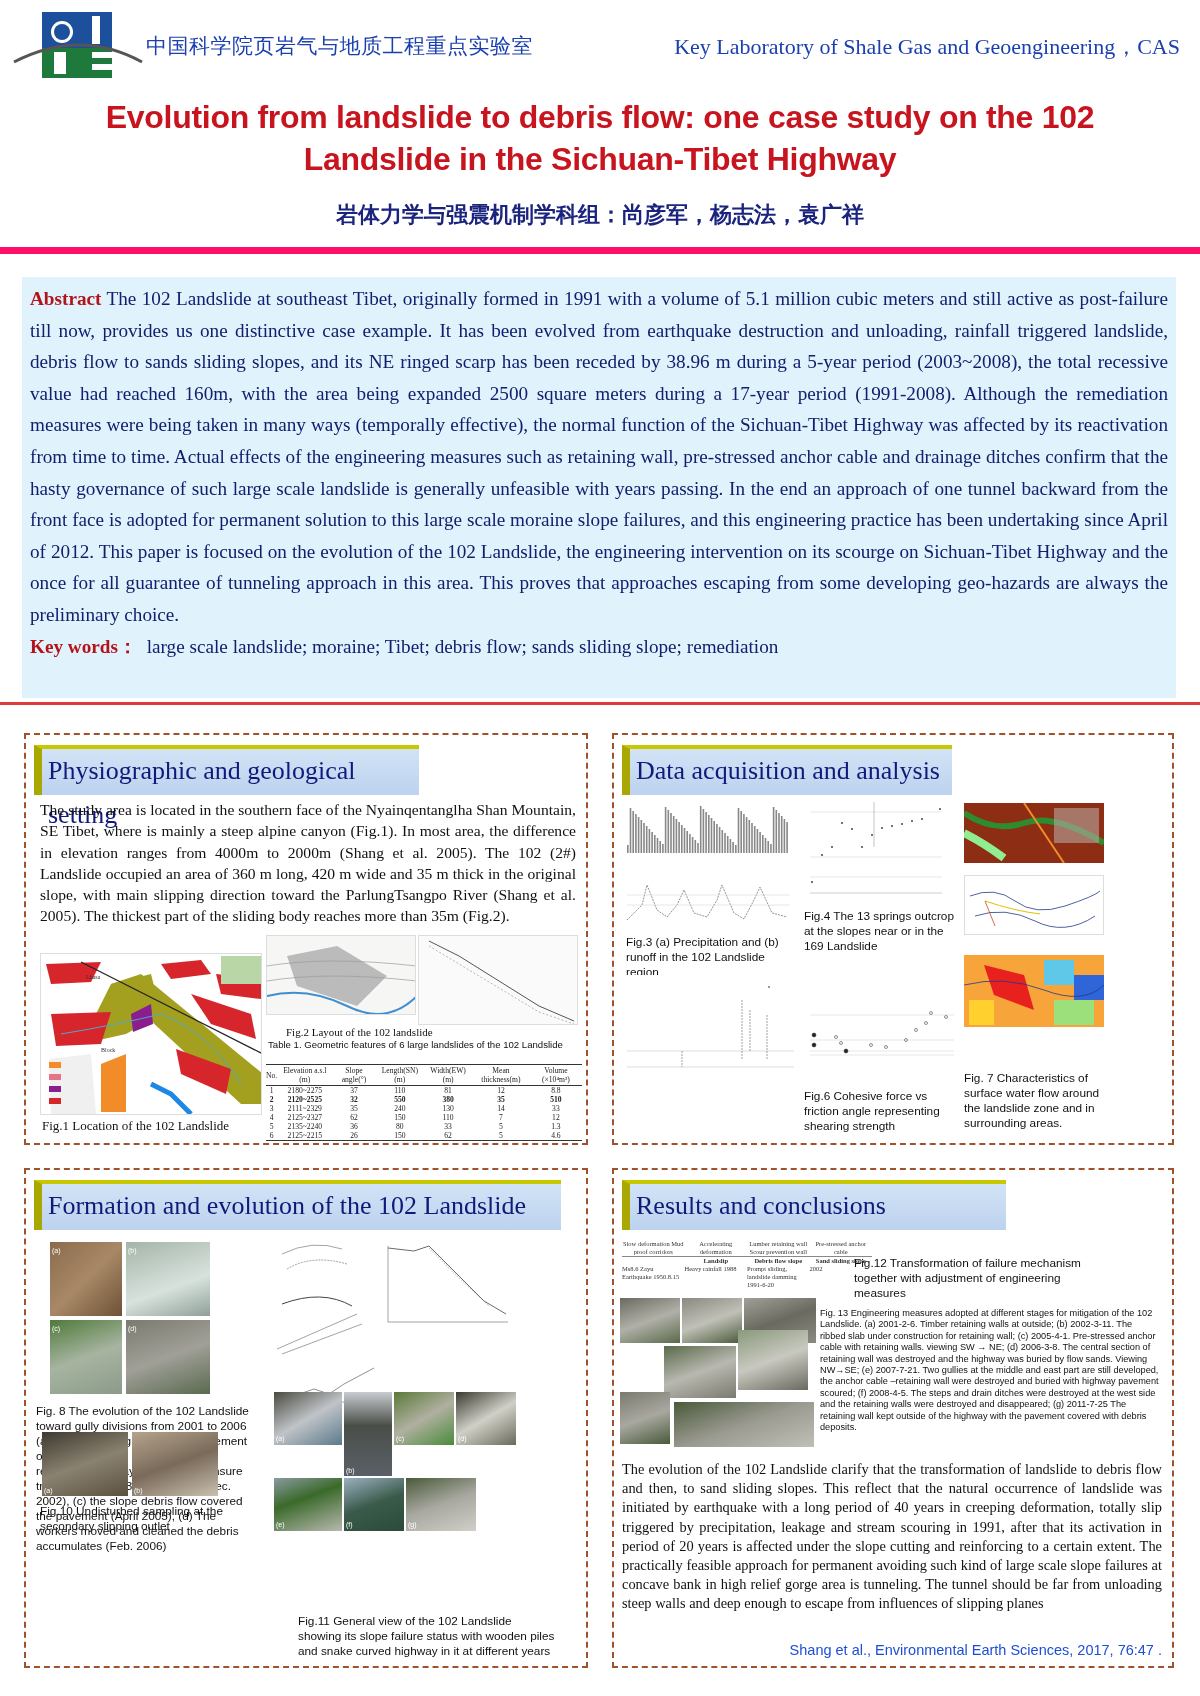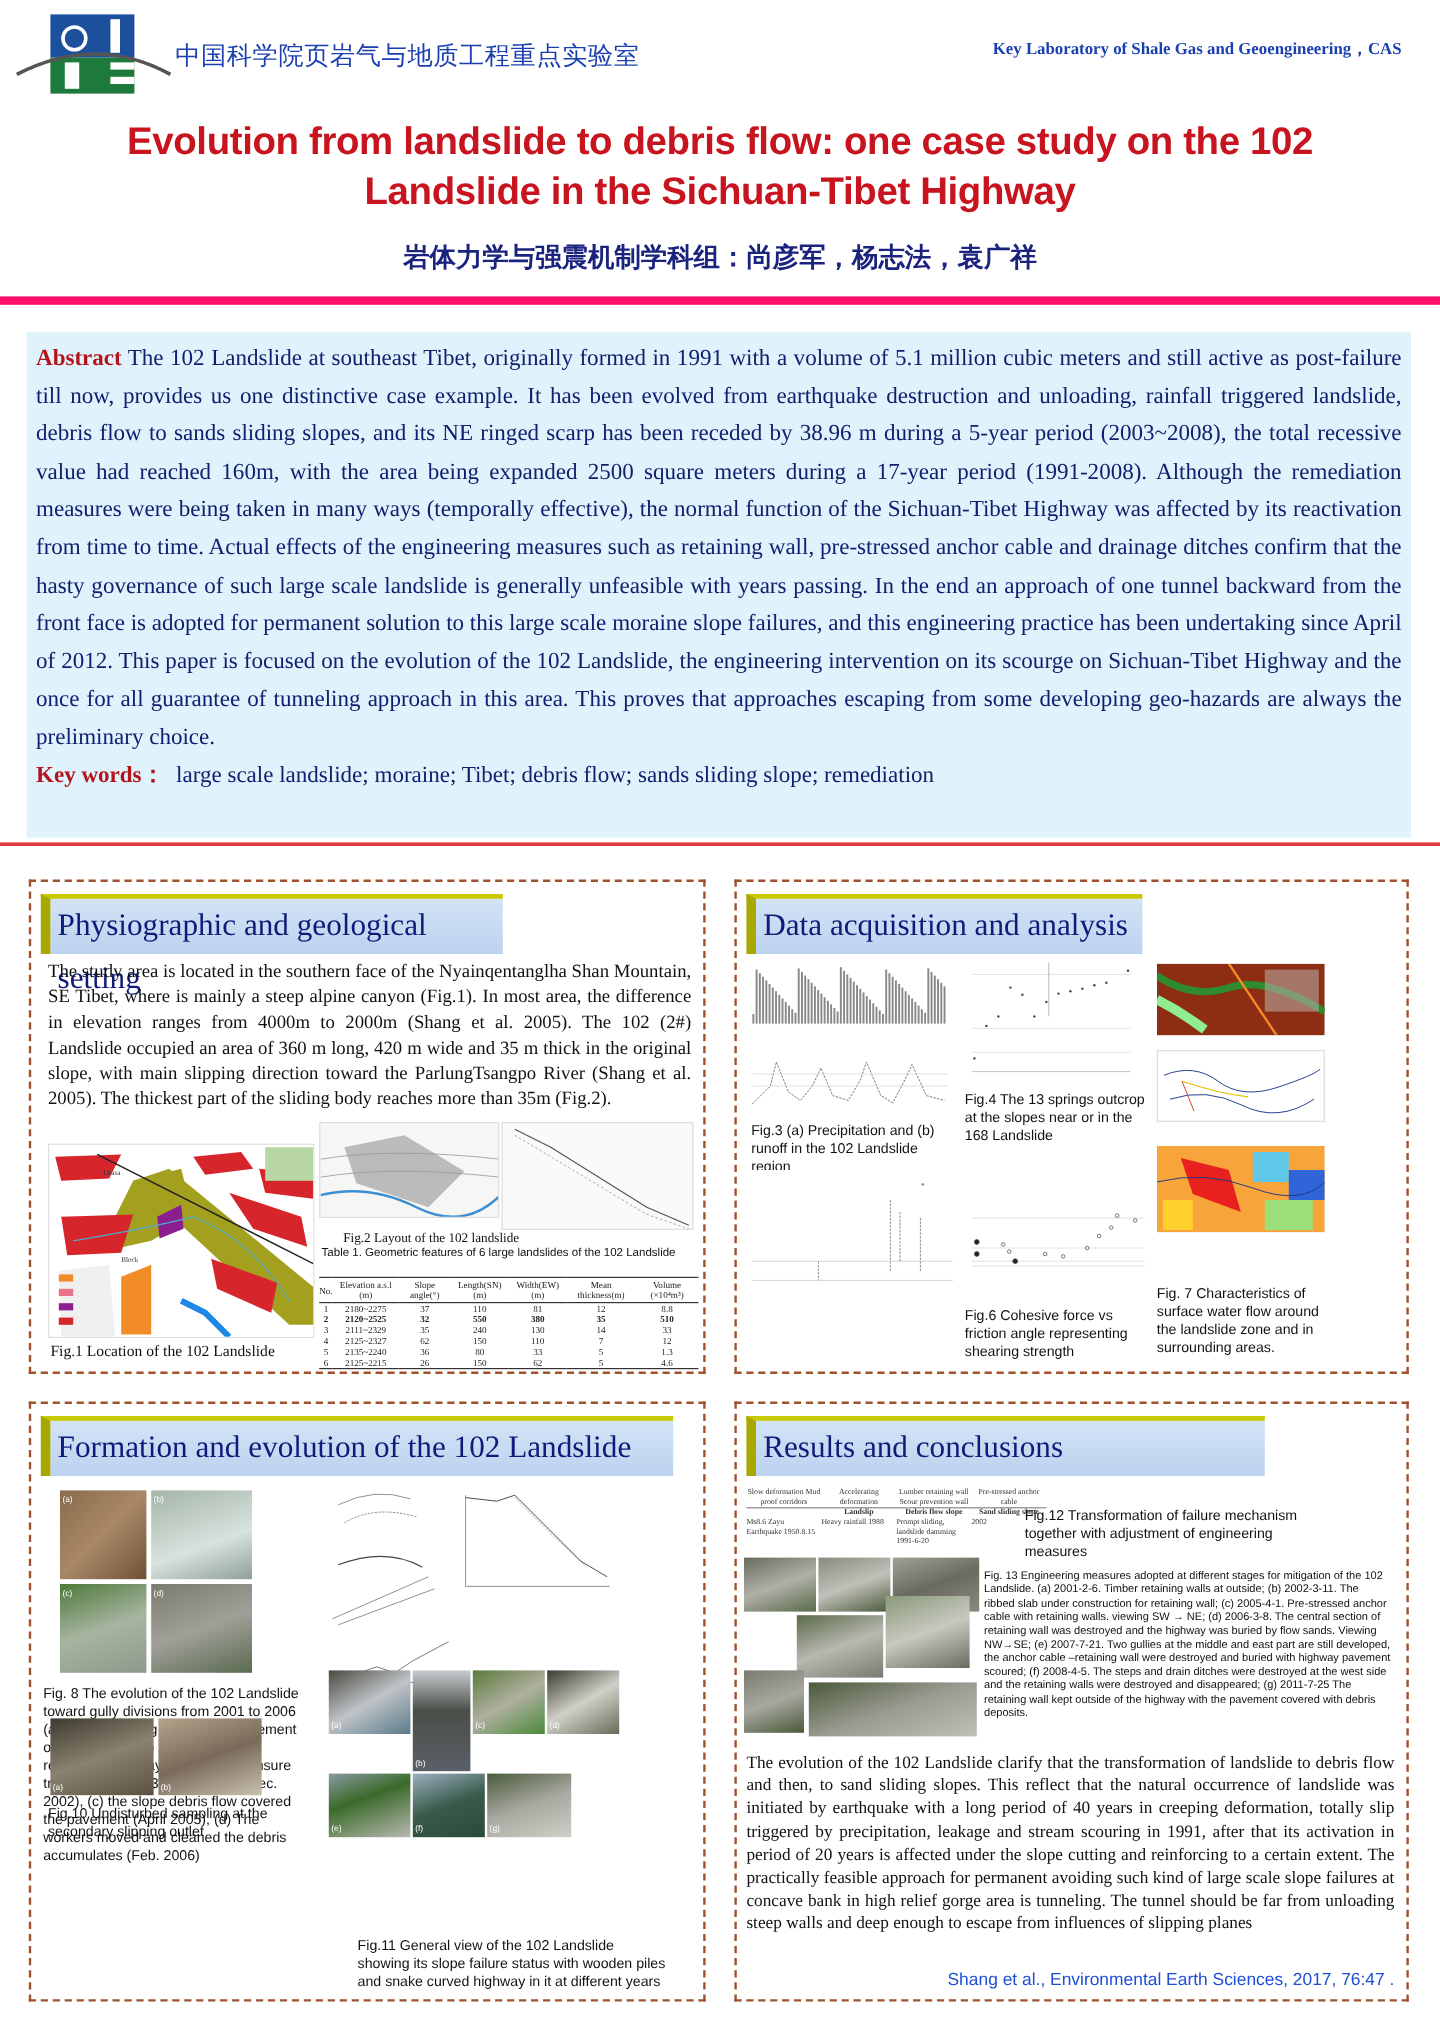--- a/index.html
+++ b/index.html
@@ -2,21 +2,21 @@
 <html><head>
 <meta charset="utf-8">
 <style>
   * { box-sizing: border-box; margin: 0; padding: 0; }
   html, body { width: 1200px; height: 1696px; background: #ffffff; overflow: hidden; }
   body { position: relative; font-family: "Liberation Serif", serif; color: #111; }
 
   
   .logo { position: absolute; left: 10px; top: 8px; width: 135px; height: 72px; }
   .lab-cn { position: absolute; left: 146px; top: 32px; font-family: "DejaVu Sans", sans-serif; font-size: 21px; color: #1a3fb0; letter-spacing: 0.5px; }
-  .lab-en { position: absolute; right: 32px; top: 32px; font-family: "Liberation Serif", serif; font-weight: bold; font-size: 14px; color: #1a3fb0; }
+  .lab-en { position: absolute; right: 20px; top: 32px; font-family: "Liberation Serif", serif; font-weight: normal; font-size: 22px; color: #1a3fb0; }
   .title { position: absolute; left: 0; top: 96px; width: 1200px; text-align: center; font-family: "Liberation Sans", sans-serif; font-weight: bold; font-size: 32px; line-height: 42px; color: #c8141e; letter-spacing: -0.3px; }
   .authors { position: absolute; left: 0; top: 200px; width: 1200px; text-align: center; font-family: "DejaVu Sans", sans-serif; font-weight: bold; font-size: 22px; color: #1a237e; }
   .pink-bar { position: absolute; left: 0; top: 247px; width: 1200px; height: 7px; background: #ff0f6a; }
 
   
   .abstract { position: absolute; left: 22px; top: 277px; width: 1154px; height: 421px; background: #e0f2fc; padding: 6px 8px 0 8px; font-size: 19.2px; line-height: 31.6px; color: #10206e; text-align: justify; }
   .abstract .lead { color: #b3141c; font-weight: bold; }
   .abstract .kw-line { text-align: left; }
   .red-line { position: absolute; left: 0; top: 702px; width: 1200px; height: 3px; background: #e03a3a; }
 
@@ -24,21 +24,21 @@
   .panel { position: absolute; border: 2px dashed #a0522d; }
   .p1 { left: 24px; top: 733px; width: 564px; height: 412px; }
   .p2 { left: 612px; top: 733px; width: 562px; height: 412px; }
   .p3 { left: 24px; top: 1168px; width: 564px; height: 500px; }
   .p4 { left: 612px; top: 1168px; width: 562px; height: 500px; }
 
   .sec-head { position: absolute; left: 8px; top: 10px; height: 50px; background: linear-gradient(180deg, #d2e3f6, #bcd2ee); border-left: 8px solid #a8a800; border-top: 4px solid #c8c800; padding-left: 6px; font-family: "Liberation Serif", serif; font-size: 26px; line-height: 44px; color: #101a7a; }
   .p1 .sec-head { width: 385px; }
   .p2 .sec-head { width: 330px; }
   .p3 .sec-head { width: 527px; }
-  .p4 .sec-head { width: 432px; }
+  .p4 .sec-head { width: 384px; }
 
   .body-text { position: absolute; font-family: "Liberation Serif", serif; font-size: 15.6px; line-height: 21.3px; color: #111; text-align: justify; }
   .cap { position: absolute; font-family: "Liberation Sans", sans-serif; font-size: 10.8px; line-height: 14.2px; color: #111; }
   .cap-lg { font-size: 11.8px; line-height: 15px; }
   .cap-serif { font-family: "Liberation Serif", serif; font-size: 13px; }
 
   .fig { position: absolute; background: #f3f3f3; border: 1px solid #ddd; overflow: hidden; }
   .photo { position: absolute; overflow: hidden; }
 
   
@@ -301,21 +301,21 @@
         <circle cx="68" cy="38" r="1"></circle>
           <circle cx="78" cy="31" r="1"></circle>
           <circle cx="88" cy="29" r="1"></circle>
         <circle cx="98" cy="27" r="1"></circle>
           <circle cx="108" cy="24" r="1"></circle>
           <circle cx="118" cy="22" r="1"></circle>
         <circle cx="136" cy="12" r="1"></circle>
       </g>
     </svg>
   </div>
-  <div class="cap cap-lg" style="left:190px; top:174px; width:150px;">Fig.4 The 13 springs outcrop at the slopes near or in the 168 Landslide</div>
+  <div class="cap cap-lg" style="left:190px; top:174px; width:150px;">Fig.4 The 13 springs outcrop at the slopes near or in the 169 Landslide</div>
 
   <div class="fig" style="left:350px; top:68px; width:140px; height:60px; border:none;">
     <svg width="140" height="60" viewBox="0 0 140 60">
       <rect width="140" height="60" fill="#8c2d14"></rect>
       <path d="M0 10 Q30 30 60 20 T140 40" stroke="#2e8b2e" stroke-width="6" fill="none"></path>
       <path d="M0 30 Q20 40 40 55" stroke="#90ee90" stroke-width="8" fill="none"></path>
       <rect x="90" y="5" width="45" height="35" fill="#b8a8a0" opacity="0.6"></rect>
       <path d="M60 0 L80 30 L100 60" stroke="#f28c28" stroke-width="2" fill="none"></path>
     </svg>
   </div>

